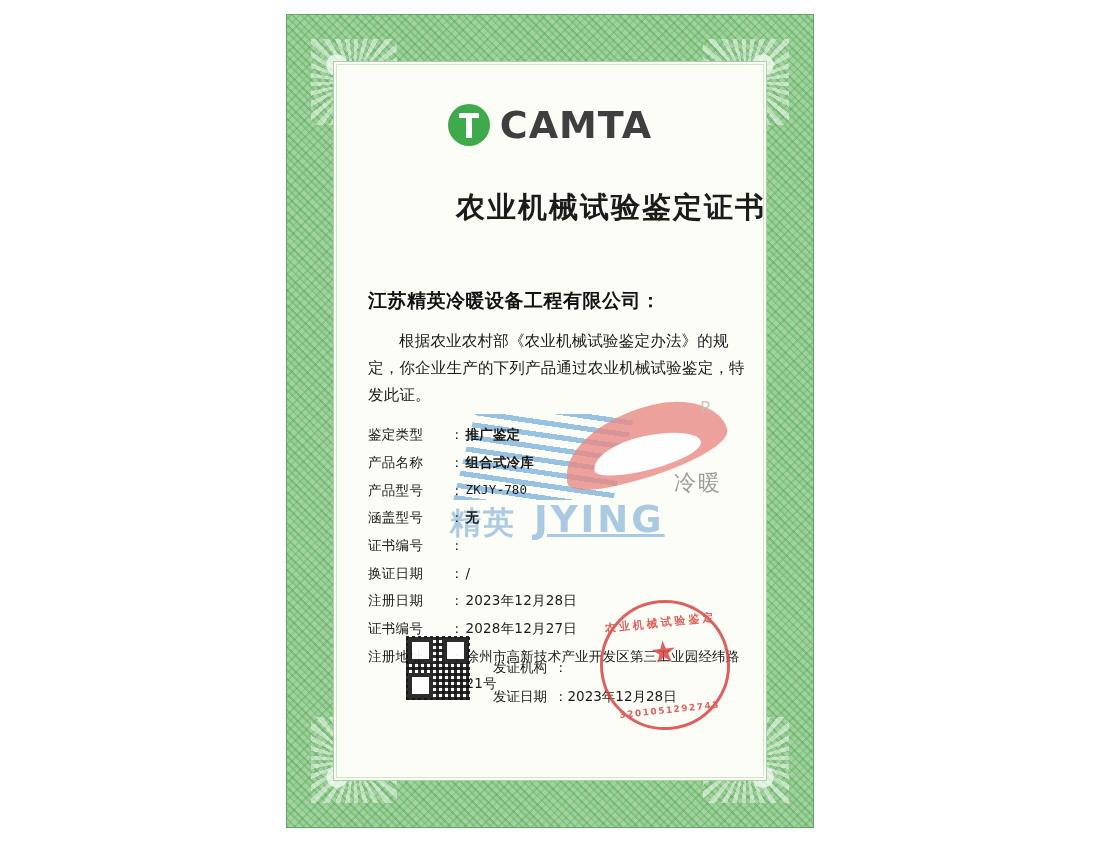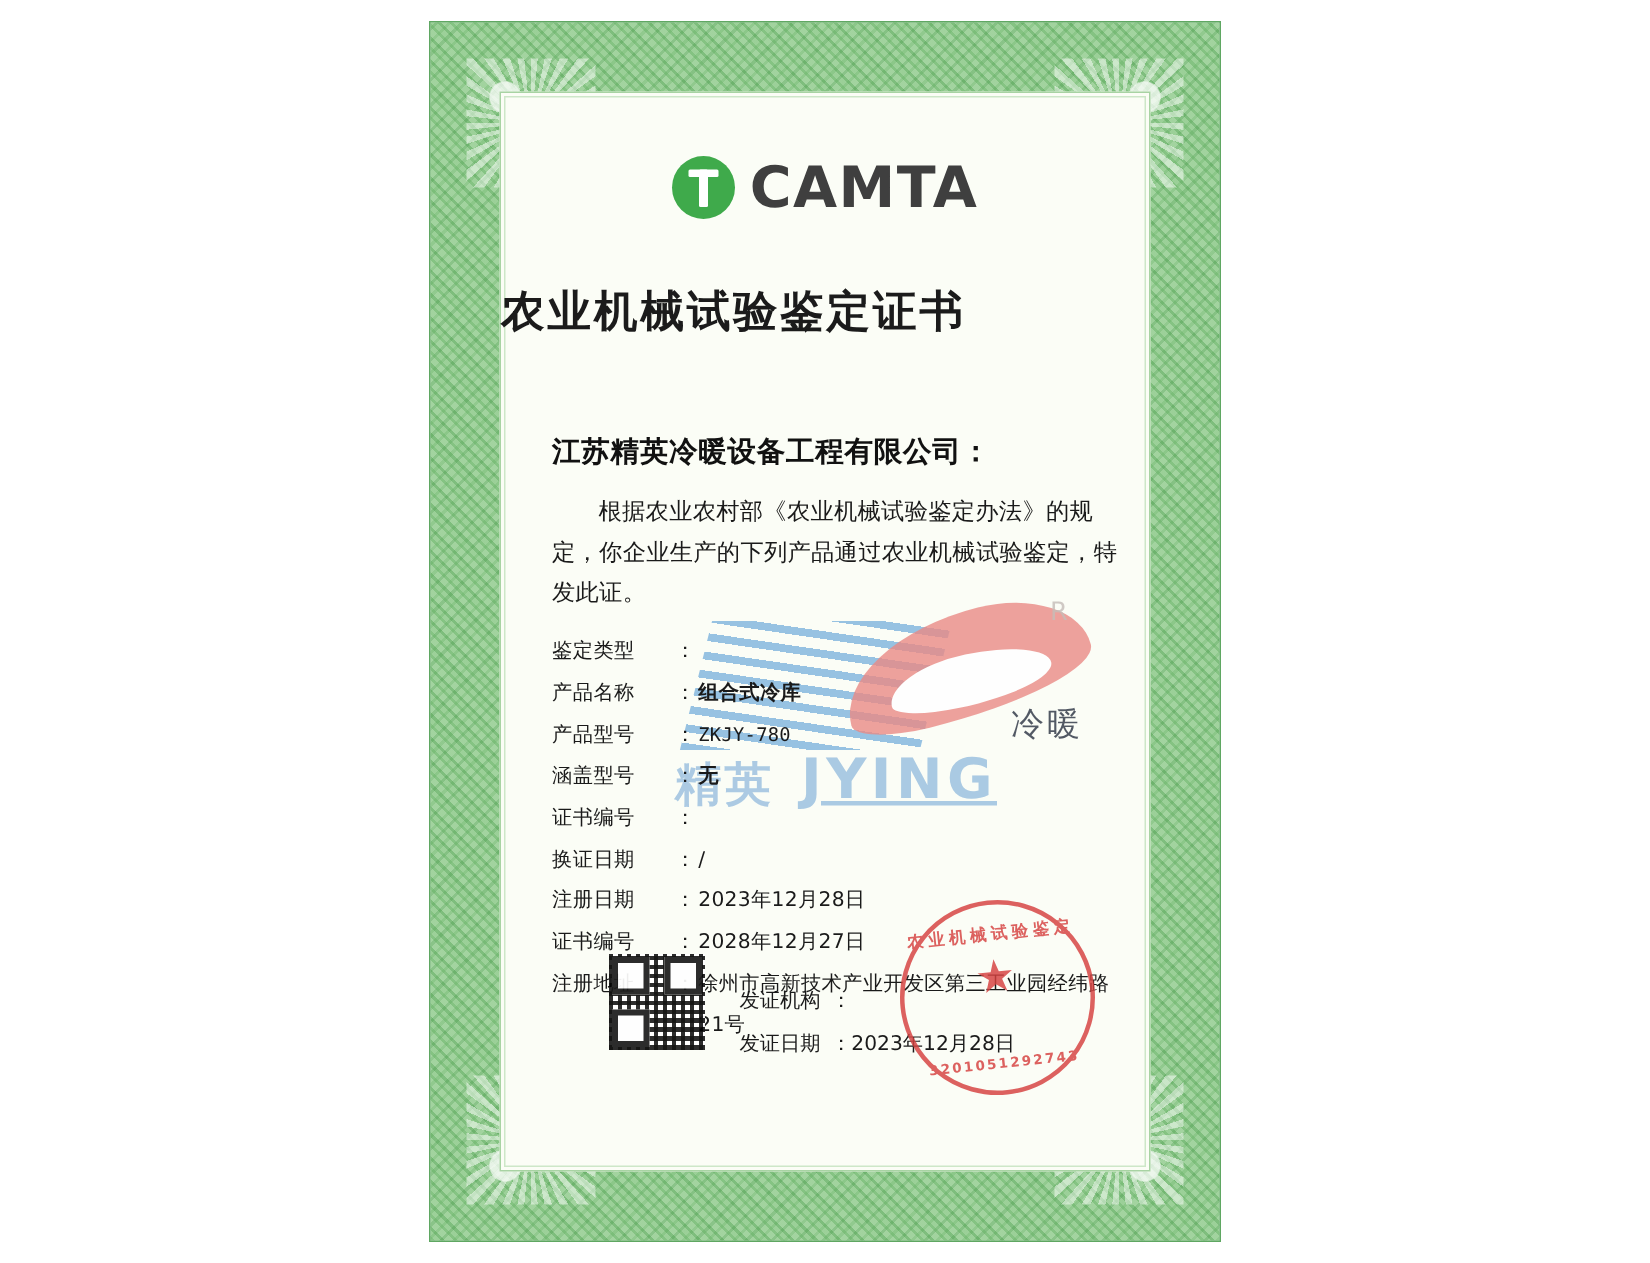--- a/index.html
+++ b/index.html
@@ -129,21 +129,21 @@
     letter-spacing: 1px;
     color: #3f3f3f;
     line-height: 1;
   }
 
   
   .cert-title {
     position: absolute;
     left: 0; right: 0;
     top: 128px;
-    text-align: left;
+    text-align: right;
     font-family: "DejaVu Sans", sans-serif;
     font-size: 29px;
     font-weight: bold;
     color: #1b1b1b;
     letter-spacing: 2px;
   }
 
   
   .body-block {
     position: absolute;
@@ -362,21 +362,21 @@
     letter-spacing: 3px;
     opacity: .92;
     text-decoration: underline;
   }
   .wm-cn2 {
     position: absolute;
     left: 232px;
     top: 78px;
     font-family: "DejaVu Sans", sans-serif;
     font-size: 22px;
-    color: #0f172a;
+    color: #737373;
     letter-spacing: 2px;
     opacity: .75;
   }
   .wm-r {
     position: absolute;
     left: 258px;
     top: 8px;
     font-family: "DejaVu Sans", sans-serif;
     font-size: 17px;
     color: #c2b9b5;
@@ -421,20 +421,21 @@
 
         <div class="company-name">江苏精英冷暖设备工程有限公司：</div>
 
         <div class="paragraph">根据农业农村部《农业机械试验鉴定办法》的规定，你企业生产的下列产品通过农业机械试验鉴定，特发此证。</div>
 
         <div class="field-list">
 
           <div class="field-row">
             <div class="field-label">鉴定类型</div>
             <div class="field-colon">：</div>
+            <div class="field-value bold">推广鉴定</div>
           </div>
 
           <div class="field-row">
             <div class="field-label">产品名称</div>
             <div class="field-colon">：</div>
             <div class="field-value bold">组合式冷库</div>
           </div>
 
           <div class="field-row">
             <div class="field-label">产品型号</div>

